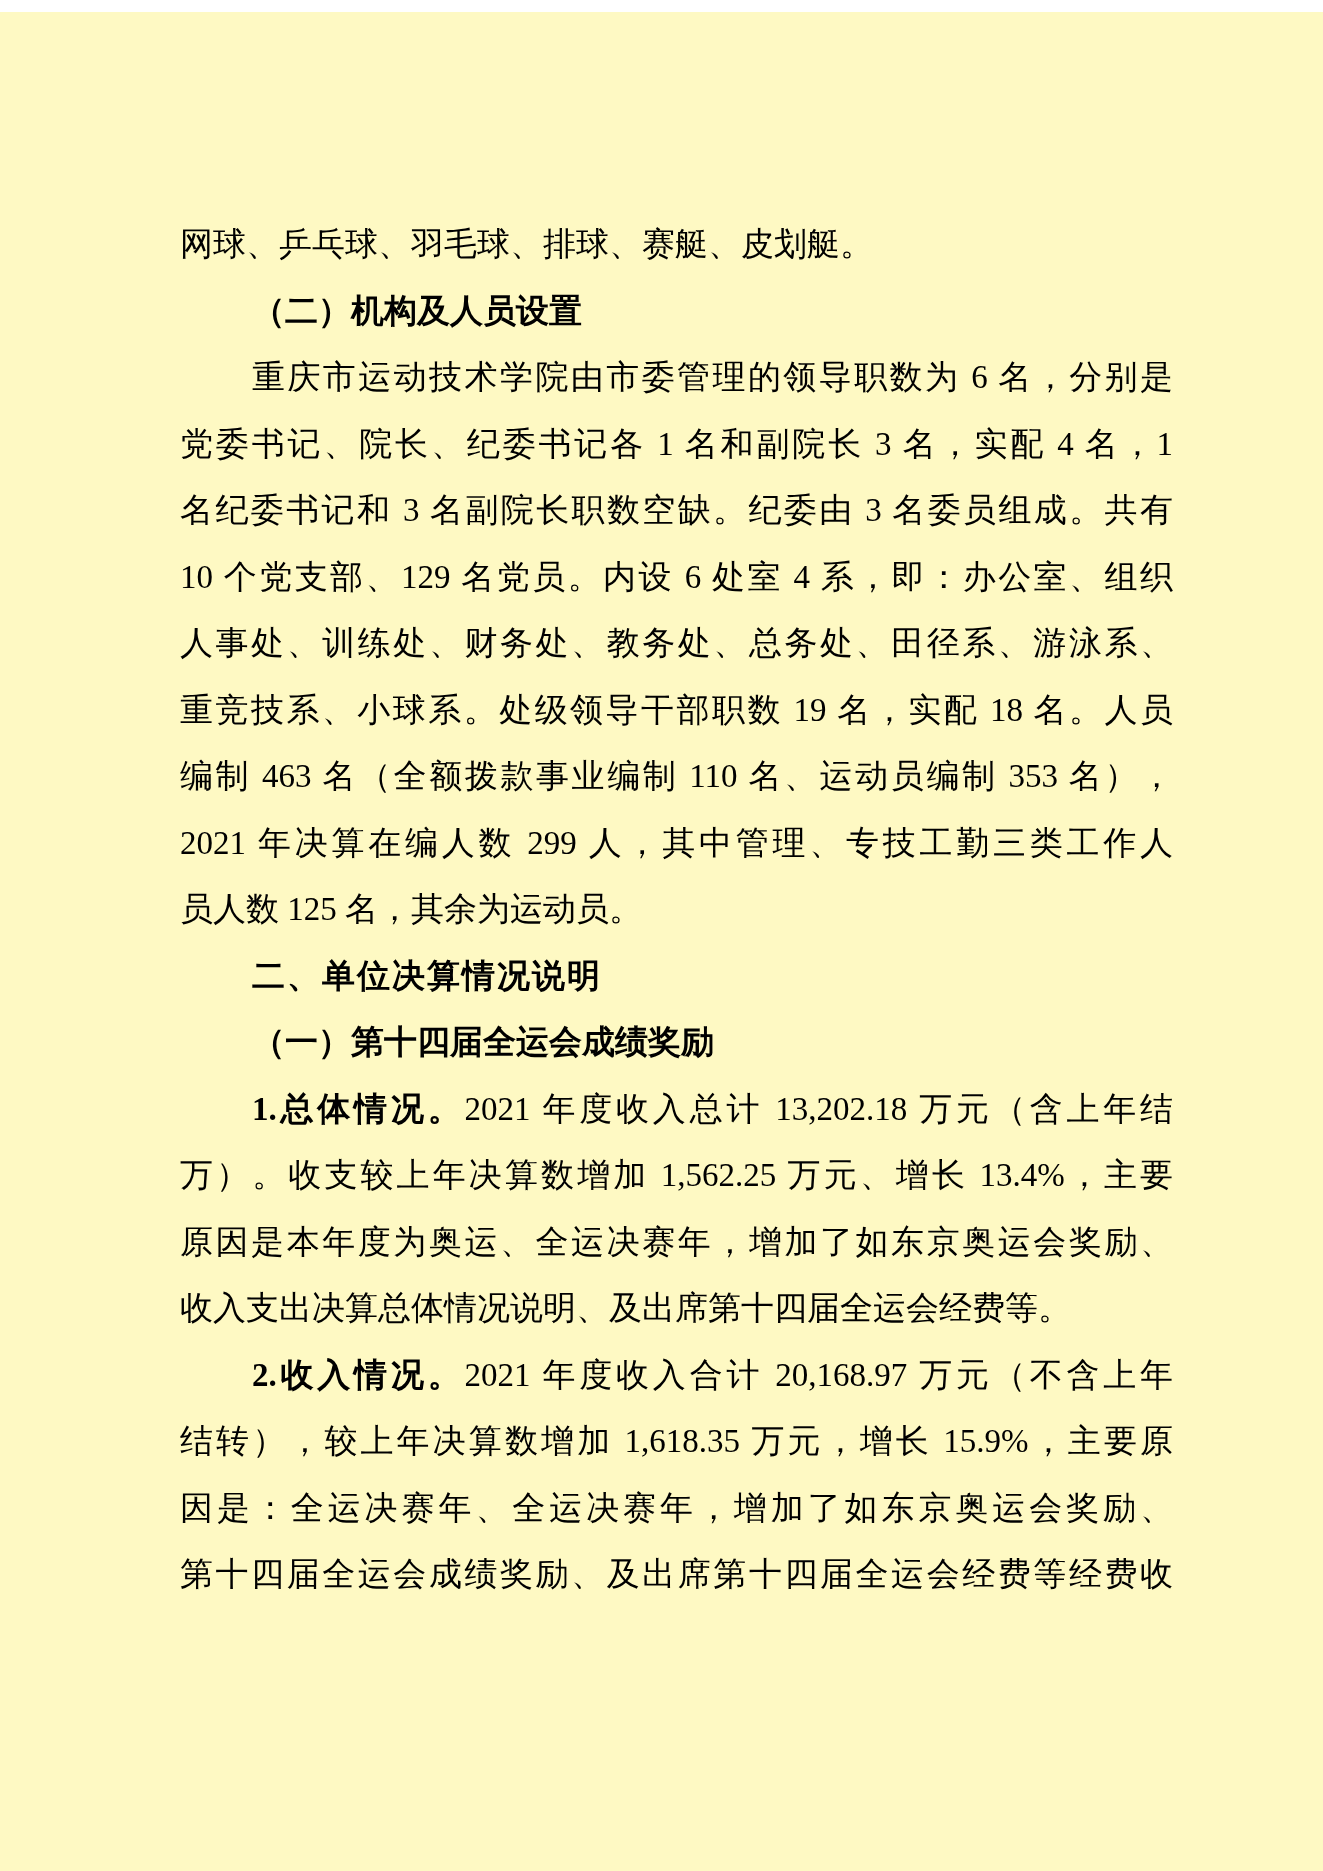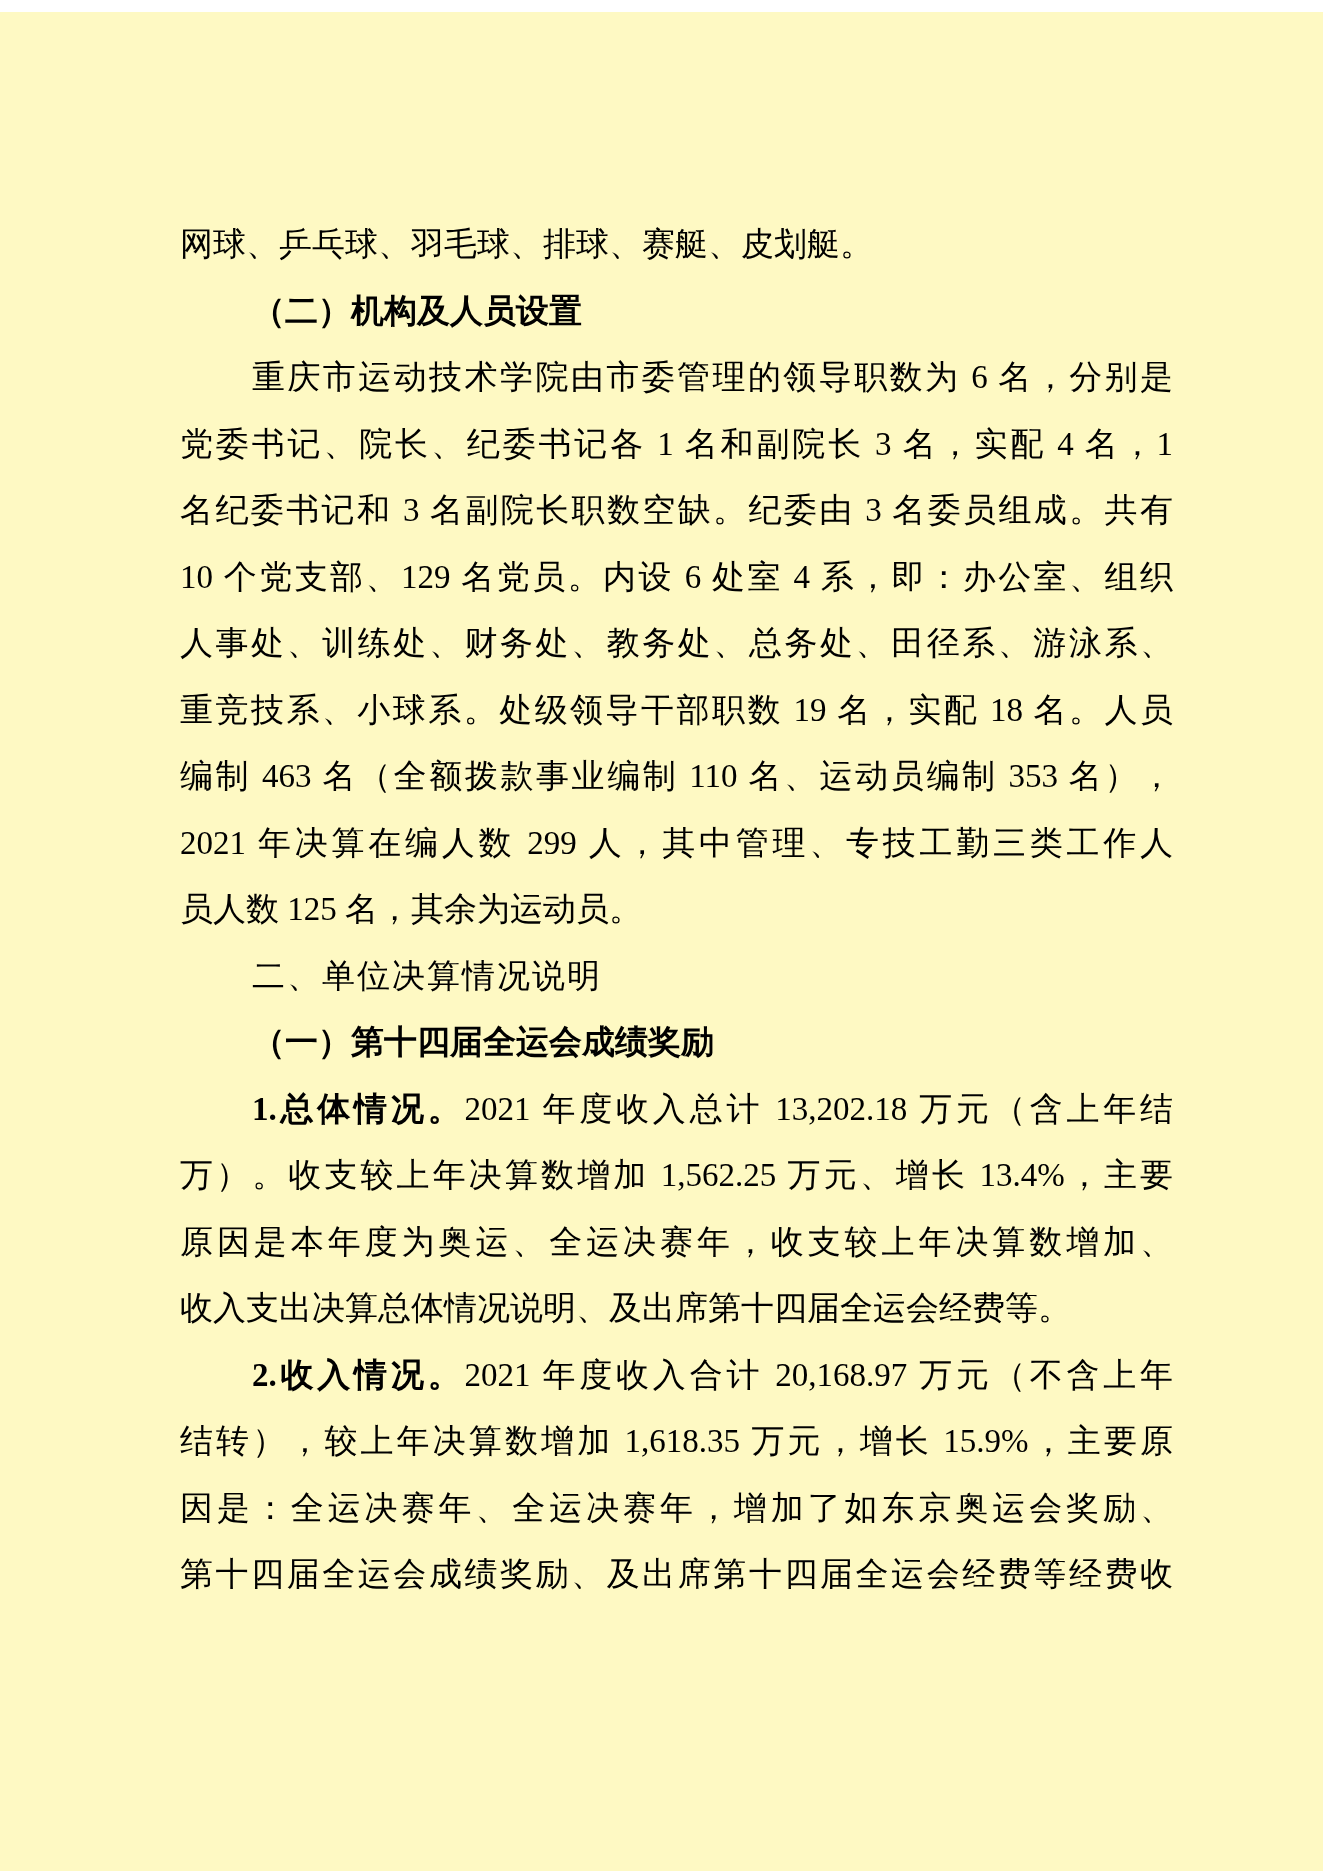--- a/index.html
+++ b/index.html
@@ -40,21 +40,21 @@
     text-indent: 72px;
     text-align: center;
   }
   
   .h-kai {
     font-weight: 700;
     font-family: "Liberation Serif", "DejaVu Serif", serif;
   }
   
   .h-hei {
-    font-weight: 400;
+    font-weight: 700;
     font-family: "Liberation Sans", "DejaVu Sans", sans-serif;
     letter-spacing: 2px;
   }
   
   .lead {
     font-weight: 700;
   }
 </style>
 </head>
 <body>
@@ -74,21 +74,21 @@
   <div class="line j">编制 463 名（全额拨款事业编制 110 名、运动员编制 353 名），</div>
   <div class="line j">2021 年决算在编人数 299 人，其中管理、专技工勤三类工作人</div>
   <div class="line left">员人数 125 名，其余为运动员。</div>
 
   <div class="line left indent h-hei">二、单位决算情况说明</div>
 
   <div class="line left indent h-kai">（一）第十四届全运会成绩奖励</div>
 
   <div class="line j indent"><span class="lead">1.总体情况。</span><span>2021 年度收入总计 13,202.18 万元（含上年结</span></div>
   <div class="line j">万）。收支较上年决算数增加 1,562.25 万元、增长 13.4%，主要</div>
-  <div class="line j">原因是本年度为奥运、全运决赛年，收支较上年决算数增加、</div>
+  <div class="line j">原因是本年度为奥运、全运决赛年，增加了如东京奥运会奖励、</div>
   <div class="line left">收入支出决算总体情况说明、及出席第十四届全运会经费等。</div>
 
   <div class="line j indent"><span class="lead">2.收入情况。</span><span>2021 年度收入合计 20,168.97 万元（不含上年</span></div>
   <div class="line j">结转），较上年决算数增加 1,618.35 万元，增长 15.9%，主要原</div>
   <div class="line j">因是：全运决赛年、全运决赛年，增加了如东京奥运会奖励、</div>
   <div class="line j">第十四届全运会成绩奖励、及出席第十四届全运会经费等经费收</div>
 
 </div>
 
 </body></html>

